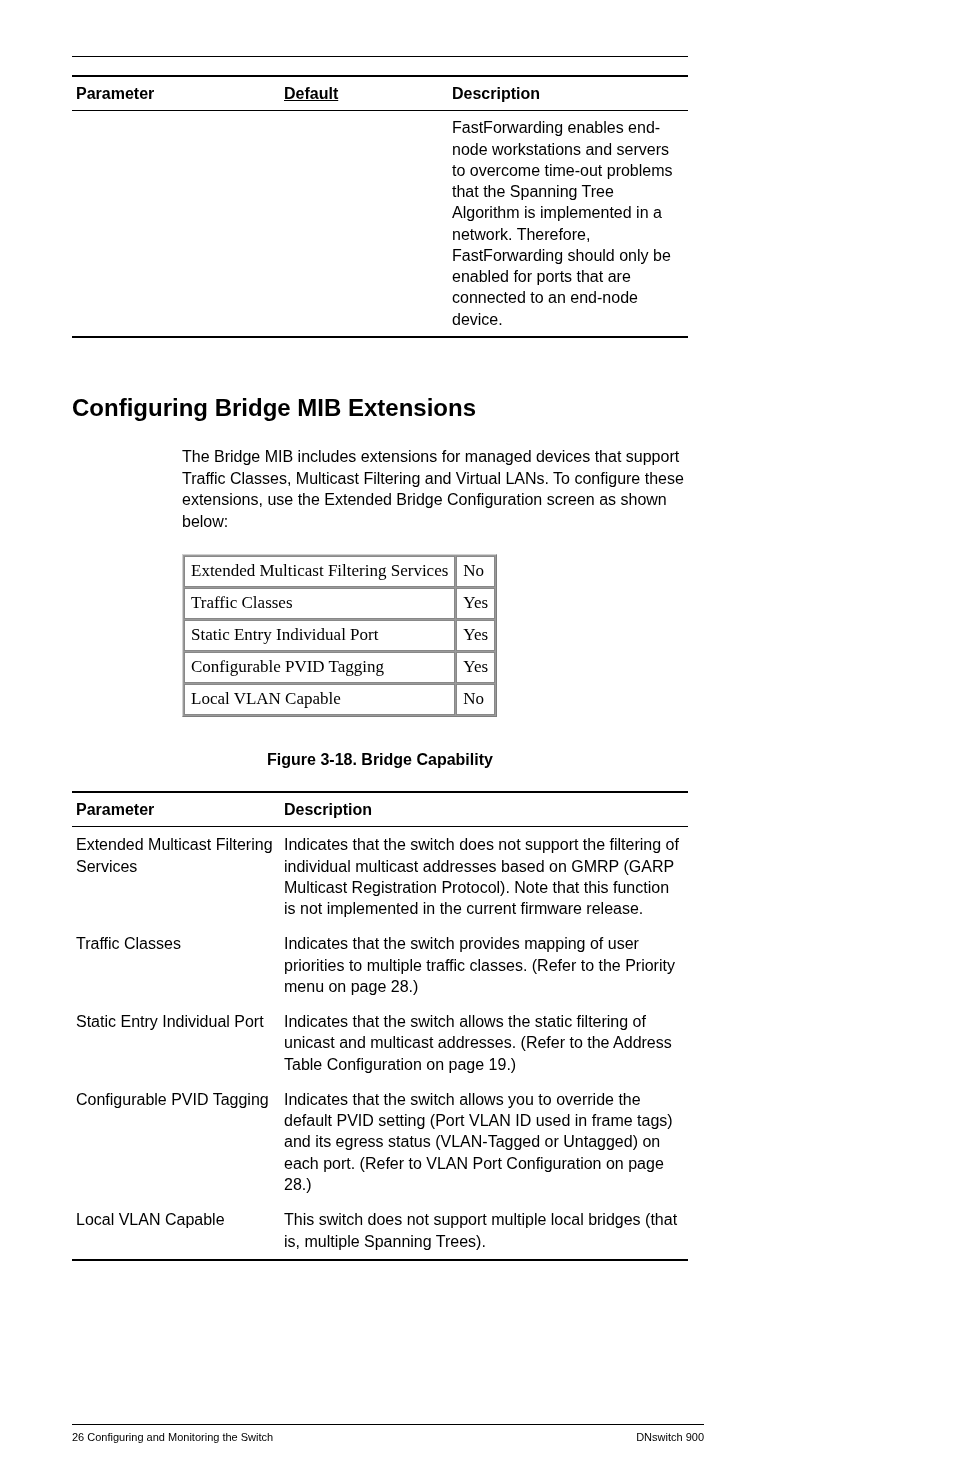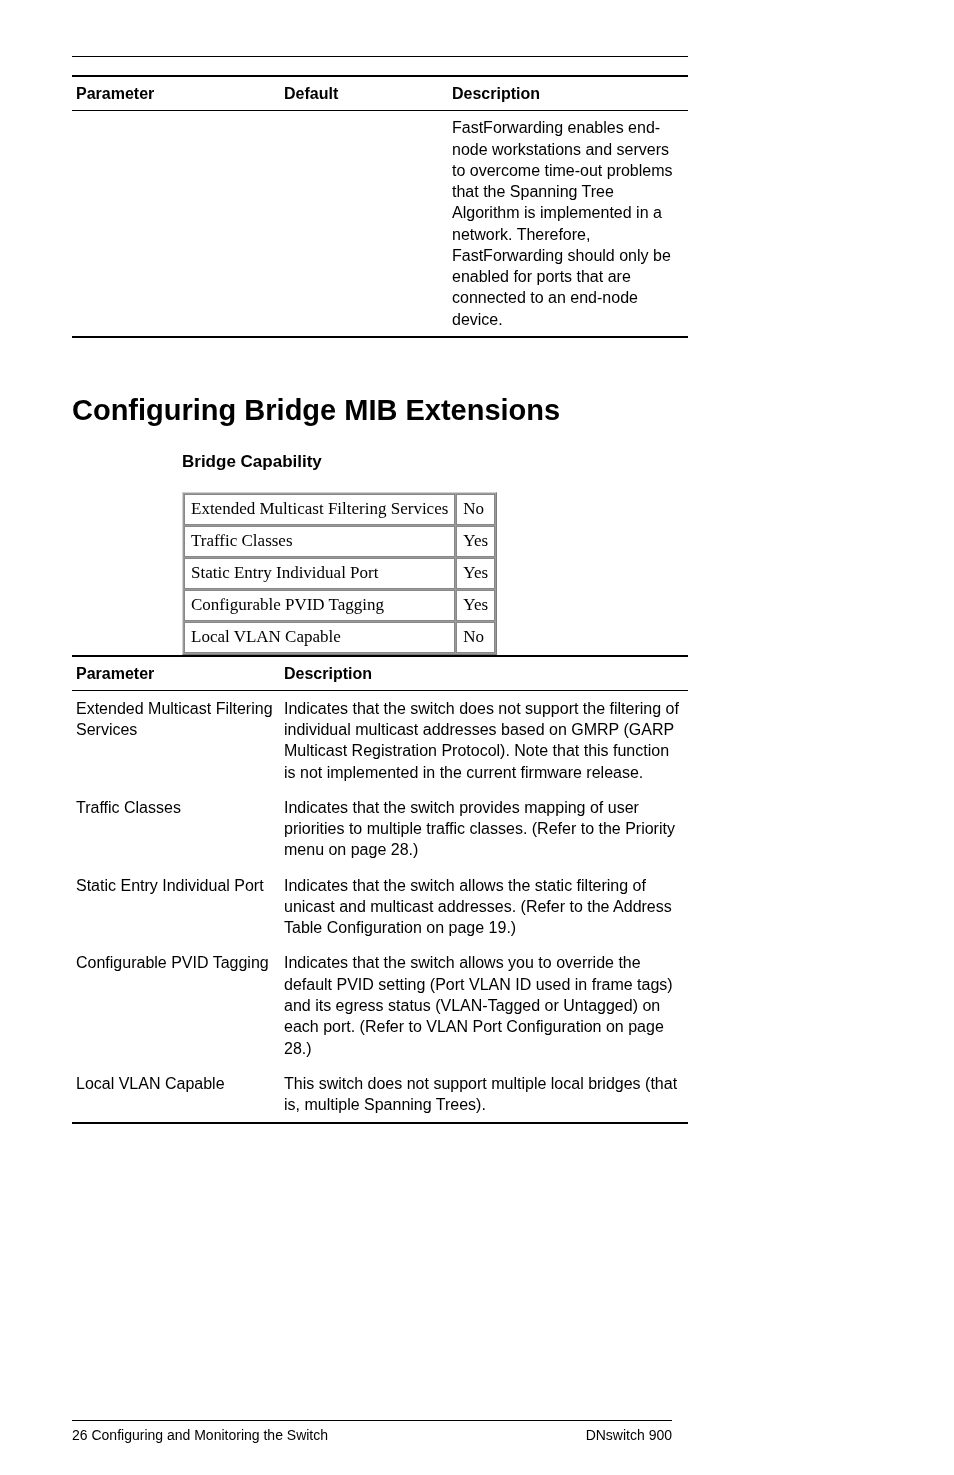--- a/index.html
+++ b/index.html
@@ -34,26 +34,26 @@
   }
   .param-table td {
     padding: 6px 4px;
     vertical-align: top;
     line-height: 1.33;
   }
   .param-table .last-row td {
     border-bottom: 2px solid #000;
   }
   .param-table .col-param { width: 200px; }
-  .param-table .col-default { width: 160px; }
+  .param-table .col-default { width: 160px; text-decoration: underline; }
   .param-table .col-description { width: auto; }
 
   
   h2.section-heading {
-    font-size: 29px;
+    font-size: 24px;
     font-weight: bold;
     margin: 56px 0 24px 0;
   }
   .body-text {
     margin-left: 110px;
     line-height: 1.35;
   }
   .body-text p {
     margin: 0 0 22px 0;
   }
@@ -103,24 +103,24 @@
   .pd-table .last-row td {
     border-bottom: 2px solid #000;
   }
   .pd-table .pd-param { width: 200px; }
 
   
   .footer {
     position: absolute;
     bottom: 32px;
     left: 72px;
-    right: 88px;
+    right: 56px;
     border-top: 1px solid #000;
     padding-top: 6px;
-    font-size: 14px;
+    font-size: 11px;
     display: flex;
     justify-content: space-between;
   }
 </style>
 </head>
 <body>
 
 <div class="page">
   <div class="top-rule"></div>
 
@@ -135,22 +135,22 @@
       <td class="col-param"></td>
       <td class="col-default"></td>
       <td class="col-description">FastForwarding enables end-node workstations and servers to overcome time-out problems that the Spanning Tree Algorithm is implemented in a network. Therefore, FastForwarding should only be enabled for ports that are connected to an end-node device.</td>
     </tr>
   </tbody>
     </table>
 
   <h2 class="section-heading">Configuring Bridge MIB Extensions</h2>
 
   <div class="body-text">
-
-    <h3 class="sub-heading">Bridge Capability</h3>
+    <p>The Bridge MIB includes extensions for managed devices that support Traffic Classes, Multicast Filtering and Virtual LANs. To configure these extensions, use the Extended Bridge Configuration screen as shown below:</p>
+
 
     <table class="cap-table">
       <tbody>
           <tr>
         <td>Extended Multicast Filtering Services</td>
         <td>No</td>
       </tr>
       <tr>
         <td>Traffic Classes</td>
         <td>Yes</td>
@@ -164,20 +164,21 @@
         <td>Yes</td>
       </tr>
       <tr>
         <td>Local VLAN Capable</td>
         <td>No</td>
       </tr>
     </tbody>
       </table>
   </div>
 
+  <div class="caption">Figure 3-18.  Bridge Capability</div>
 
   <table class="pd-table">
     <tbody>
         <tr class="header-row">
       <td class="pd-param">Parameter</td>
       <td>Description</td>
     </tr>
     <tr>
       <td class="pd-param">Extended Multicast Filtering Services</td>
       <td>Indicates that the switch does not support the filtering of individual multicast addresses based on GMRP (GARP Multicast Registration Protocol). Note that this function is not implemented in the current firmware release.</td>

